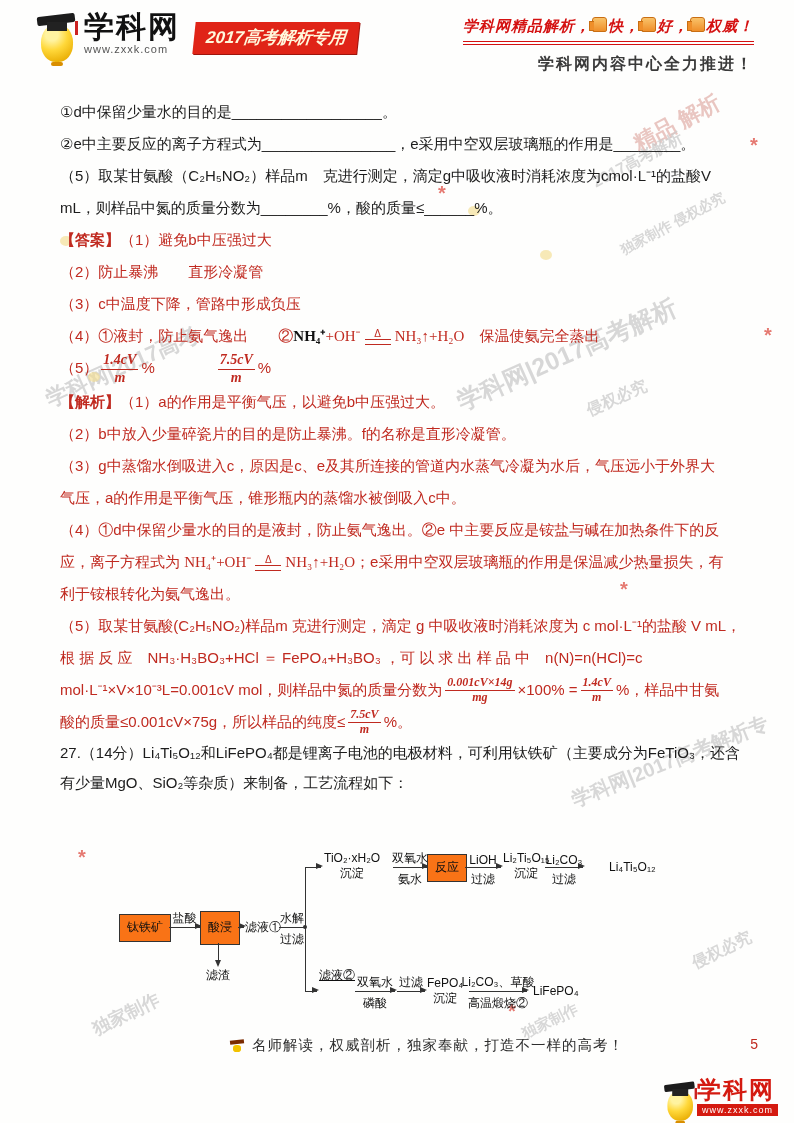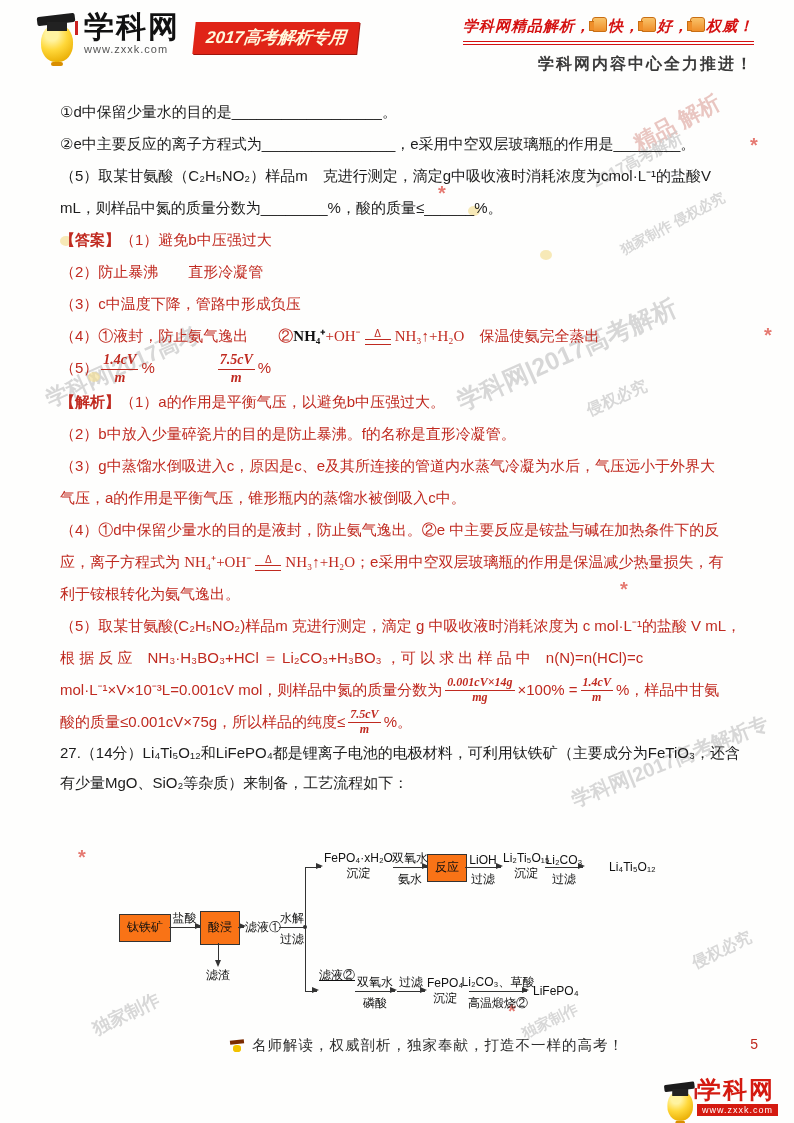--- a/index.html
+++ b/index.html
@@ -154,21 +154,21 @@
     <p class="ind33 red">（2）b中放入少量碎瓷片的目的是防止暴沸。f的名称是直形冷凝管。</p>
     <p class="ind33 red">（3）g中蒸馏水倒吸进入c，原因是c、e及其所连接的管道内水蒸气冷凝为水后，气压远小于外界大</p>
     <p class="ind5 red">气压，a的作用是平衡气压，锥形瓶内的蒸馏水被倒吸入c中。</p>
     <p class="ind33 red">（4）①d中保留少量水的目的是液封，防止氨气逸出。②e 中主要反应是铵盐与碱在加热条件下的反</p>
     <p class="ind5 red"><span>应，离子方程式为 </span><span class="serif">NH₄⁺+OH⁻</span><span class="deq">
           <span class="dt">Δ</span>
           <span class="dl"></span>
         </span><span class="serif">NH₃↑+H₂O；</span><span>e采用中空双层玻璃瓶的作用是保温减少热量损失，有</span></p>
     <p class="ind27 red">利于铵根转化为氨气逸出。</p>
     <p class="ind33 red">（5）取某甘氨酸(C₂H₅NO₂)样品m 克进行测定，滴定 g 中吸收液时消耗浓度为 c mol·L⁻¹的盐酸 V mL，</p>
-    <p class="ind33 red">根 据 反 应　NH₃·H₃BO₃+HCl ＝ Li₂CO₃+H₃BO₃ ，可 以 求 出 样 品 中　n(N)=n(HCl)=c</p>
+    <p class="ind33 red">根 据 反 应　NH₃·H₃BO₃+HCl ＝ FePO₄+H₃BO₃ ，可 以 求 出 样 品 中　n(N)=n(HCl)=c</p>
     <p class="ind25 red tall"><span>mol·L⁻¹×V×10⁻³L=0.001cV mol，则样品中氮的质量分数为</span><span class="frac frac-sm">
           <span class="num">0.001cV×14g</span>
           <span>mg</span>
         </span><span>×100% =</span><span class="frac frac-sm">
           <span class="num">1.4cV</span>
           <span>m</span>
         </span><span>%，样品中甘氨</span></p>
     <p class="ind27 red tall"><span>酸的质量≤0.001cV×75g，所以样品的纯度≤</span><span class="frac frac-sm">
           <span class="num">7.5cV</span>
           <span>m</span>
@@ -191,21 +191,21 @@
           <span class="lb">过滤</span>
         </div>
       <div class="dot" style="left:198px;top:87px;"></div>
       <div class="vl" style="left:200px;top:29px;height:124px;"></div>
 
       <div class="va" style="left:113px;top:105px;height:22px;"></div>
       <div class="fnode" style="left:101px;top:130px;">滤渣</div>
 
       <div class="ar h" style="left:200px;top:29px;width:16px;"></div>
       <div class="fnode" style="left:219px;top:13px;">
-          <div>FePO₄·xH₂O</div>
+          <div>TiO₂·xH₂O</div>
           <div>沉淀</div>
         </div>
       <div class="ar h" style="left:288px;top:29px;width:34px;">
           <span class="lt">双氧水</span>
           <span class="lb">氨水</span>
         </div>
       <div class="fbox" style="left:322px;top:16px;width:38px;height:26px;">反应</div>
       <div class="ar h" style="left:360px;top:29px;width:36px;">
           <span class="lt">LiOH</span>
           <span class="lb">过滤</span>

